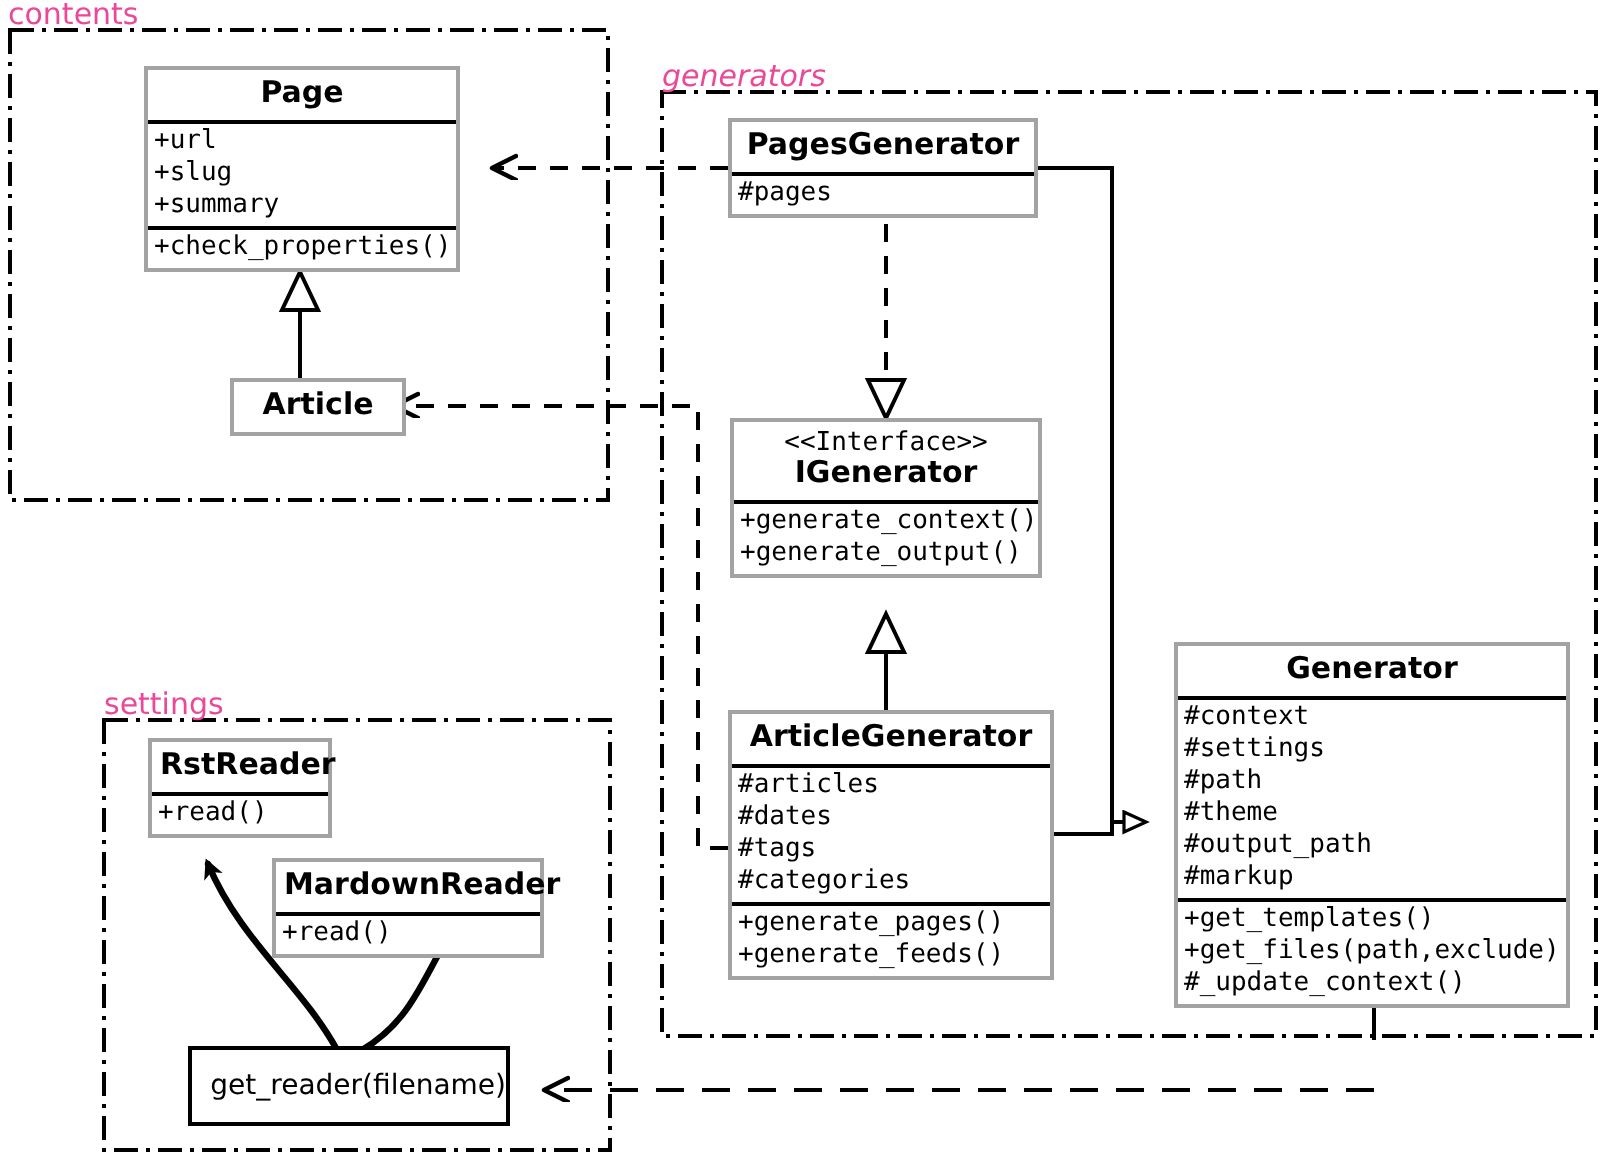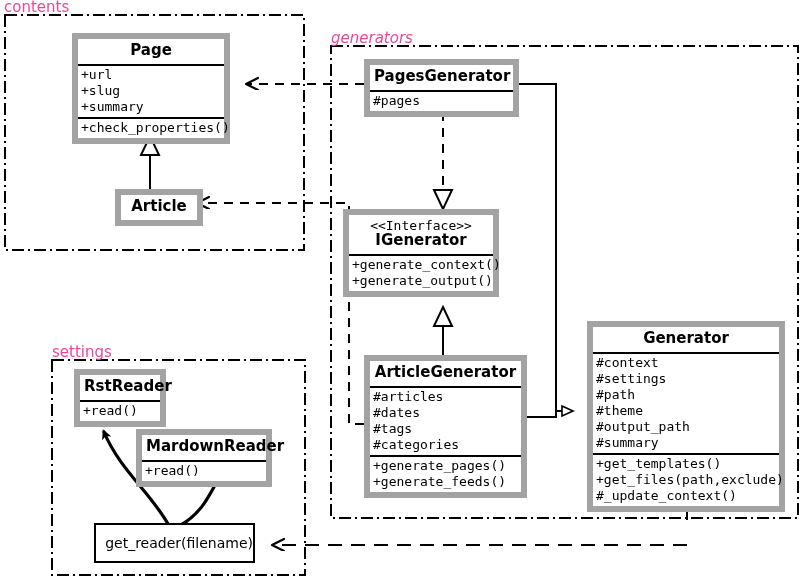--- a/index.html
+++ b/index.html
@@ -26,21 +26,21 @@
     position: absolute;
     font-family: "DejaVu Sans", sans-serif;
     font-size: 15px;
     color: #ec4899;
     white-space: nowrap;
     line-height: 1;
   }
   .umlbox {
     position: absolute;
     box-sizing: border-box;
-    border: 6px solid #a3a3a3;
+    border: 2px solid #a3a3a3;
     background: #fff;
   }
   .umlbox .sect {
     box-sizing: border-box;
     border-bottom: 2px solid #000;
   }
   .umlbox .sect.last { border-bottom: none; }
   .umlbox .title {
     text-align: center;
     font-weight: bold;
@@ -177,21 +177,21 @@
     <div class="sect last title">Article</div>
   </div>
 
   <div class="umlbox" style="left:364px; top:59px; width:155px;">
     <div class="sect title">PagesGenerator</div>
     <div class="sect last members">
       <div>#pages</div>
     </div>
   </div>
 
-  <div class="umlbox" style="left:343px; top:209px; width:156px;">
+  <div class="umlbox" style="left:365px; top:209px; width:156px;">
     <div class="sect title">
       <span class="stereo">&lt;&lt;Interface&gt;&gt;</span>
       <span>IGenerator</span>
     </div>
     <div class="sect last members">
       <div>+generate_context()</div>
       <div>+generate_output()</div>
     </div>
   </div>
 
@@ -210,21 +210,21 @@
   </div>
 
   <div class="umlbox" style="left:587px; top:321px; width:198px;">
     <div class="sect title">Generator</div>
     <div class="sect members">
       <div>#context</div>
       <div>#settings</div>
       <div>#path</div>
       <div>#theme</div>
       <div>#output_path</div>
-      <div>#summary</div>
+      <div>#markup</div>
     </div>
     <div class="sect last members">
       <div>+get_templates()</div>
       <div>+get_files(path,exclude)</div>
       <div>#_update_context()</div>
     </div>
   </div>
 
   <div class="umlbox" style="left:74px; top:369px; width:92px;">
     <div class="sect title">RstReader</div>

